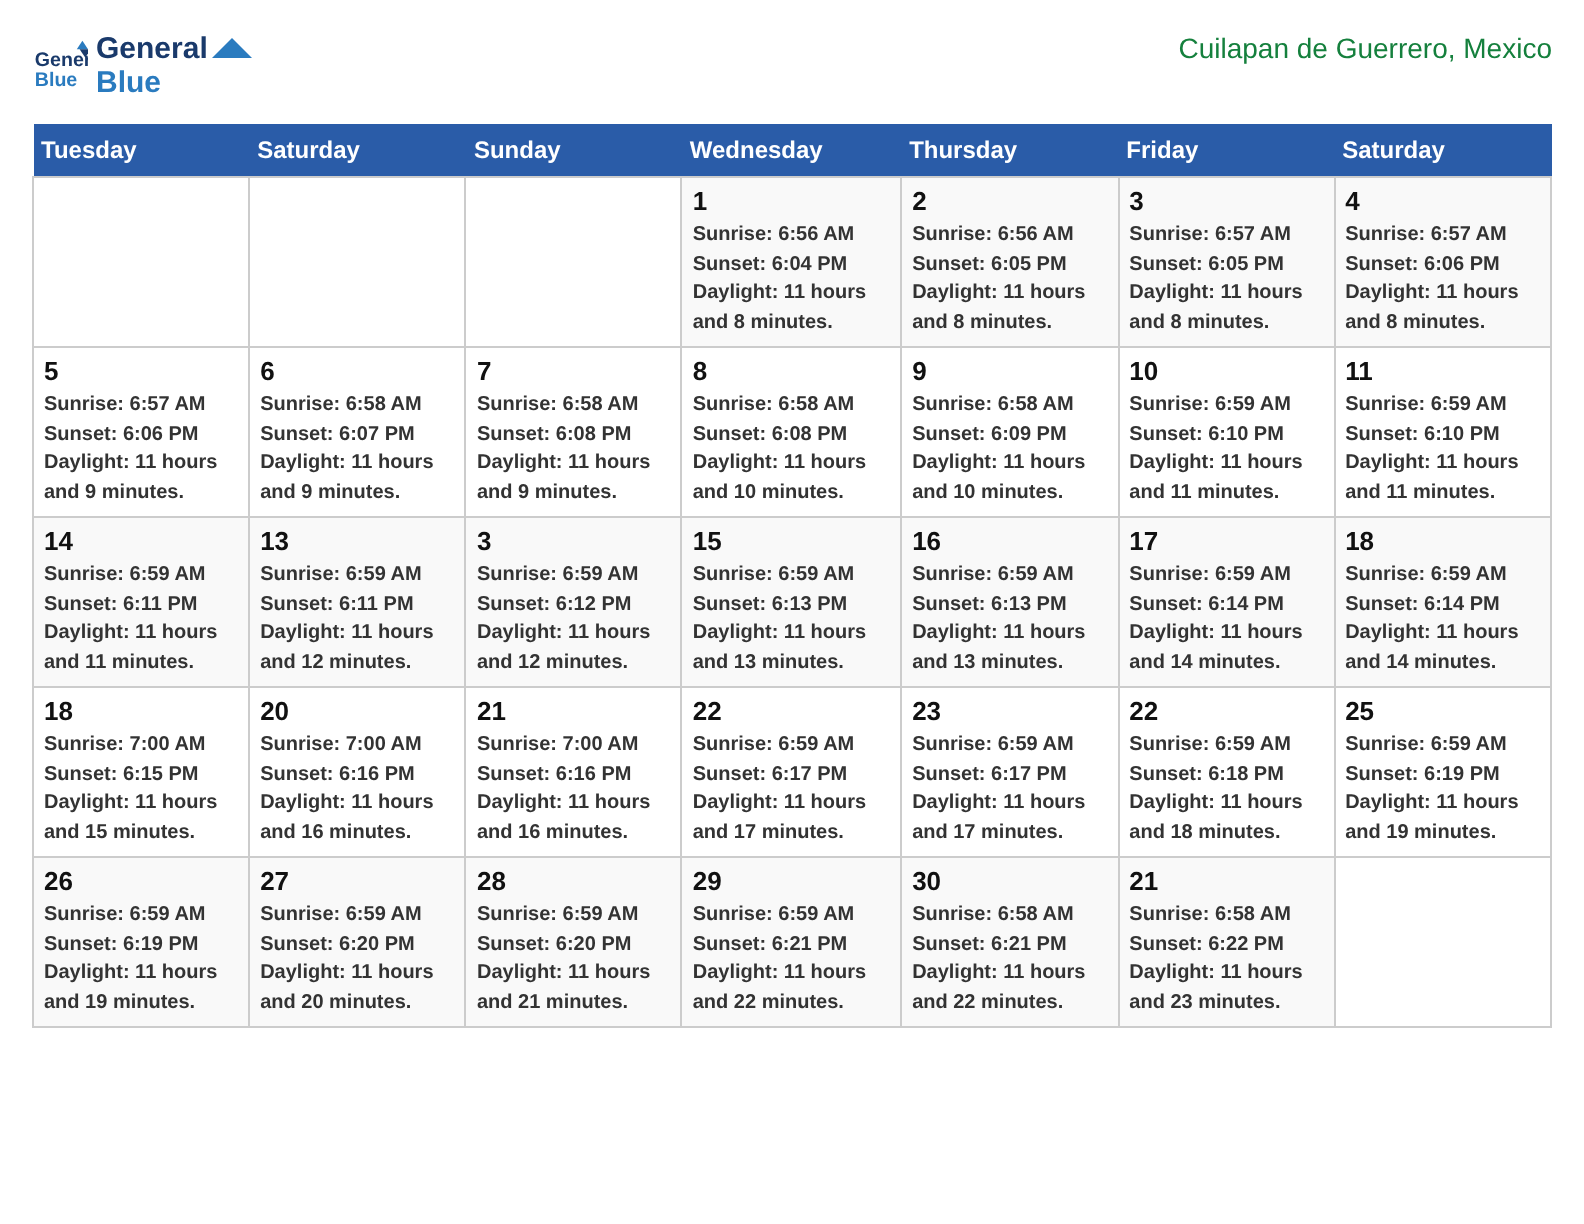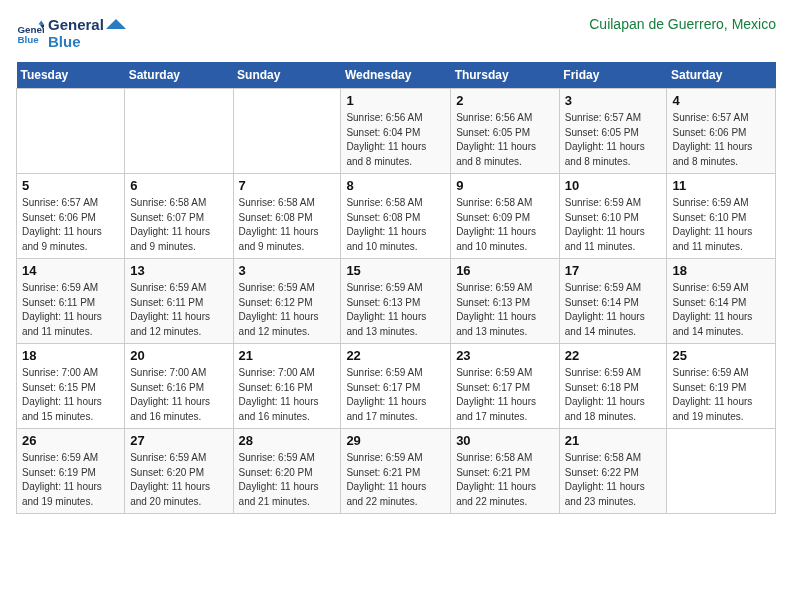--- a/index.html
+++ b/index.html
@@ -64,20 +64,21 @@
     .day-number {
       font-weight: bold;
       font-size: 13px;
       margin-bottom: 3px;
       color: #111;
     }
     .day-info {
       color: #333;
       font-size: 10px;
       line-height: 1.45;
+      font-weight: bold;
     }
     .empty-cell {
       background: #fff !important;
     }
   </style>
 </head>
 <body>
 
 <div class="header">
   <div class="logo">

